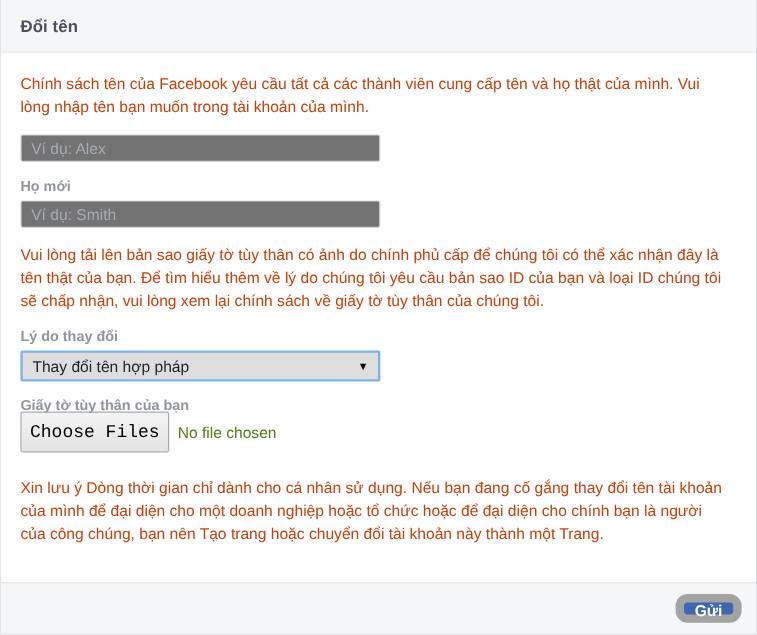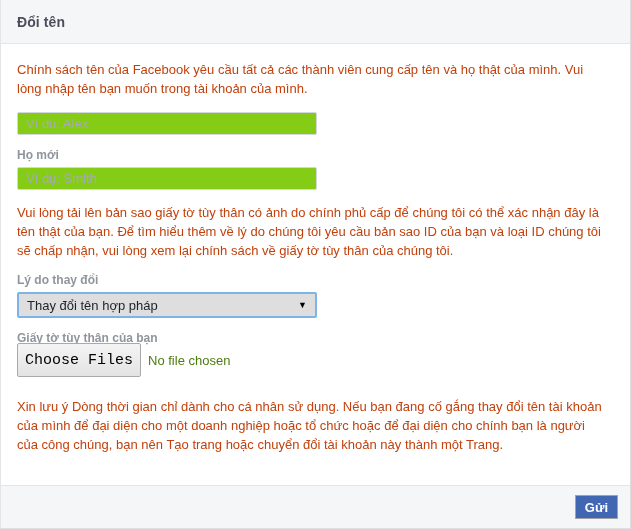--- a/index.html
+++ b/index.html
@@ -83,21 +83,21 @@
     display: block;
     width: 300px;
     height: 23px;
     box-sizing: border-box;
     padding: 2px 8px;
     font-family: "Liberation Sans", sans-serif;
     font-size: 13px;
     color: #1d2129;
     border: 1px solid #d3d6db;
     border-radius: 2px;
-    background: #84cc16;
+    background: #737373;
     outline: none;
   }
   .text-input::placeholder {
     color: #a6abb3;
     opacity: 1;
   }
 
   .select-wrap {
     position: relative;
     width: 300px;
@@ -169,22 +169,22 @@
     align-items: center;
     justify-content: flex-end;
     padding: 0 12px;
   }
   .submit-button {
     min-width: 36px;
     height: 24px;
     box-sizing: border-box;
     padding: 0 9px;
     background: #4267b2;
-    border: 1px solid #a3a3a3;
-    border-radius: 0;
+    border: 7px solid #a3a3a3;
+    border-radius: 10px;
     color: #ffffff;
     font-family: "Liberation Sans", sans-serif;
     font-size: 13px;
     font-weight: bold;
     line-height: 1;
     cursor: pointer;
   }
 </style>
 </head>
 <body>

